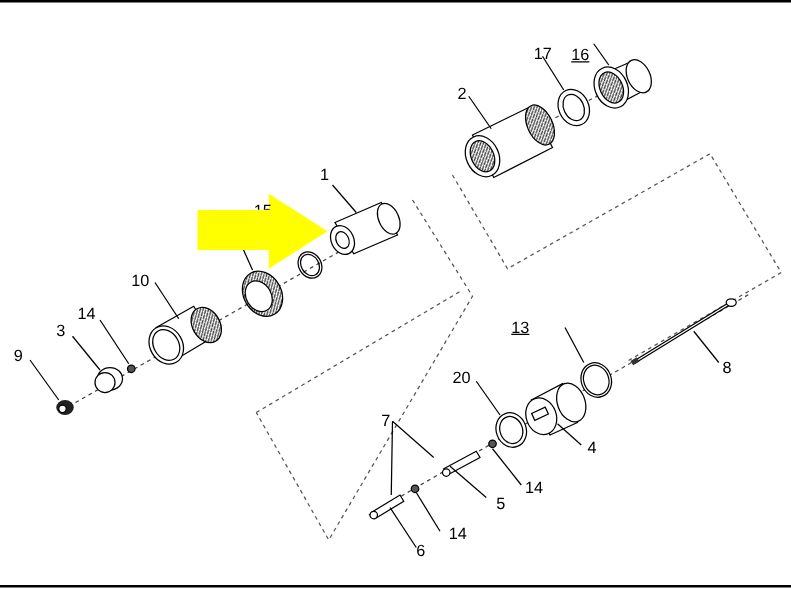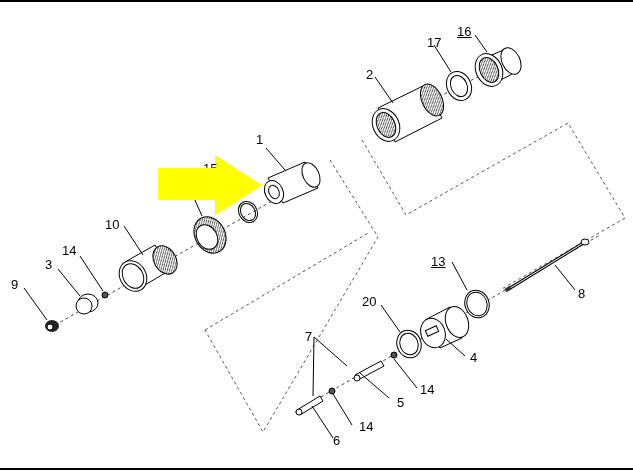--- a/index.html
+++ b/index.html
@@ -158,22 +158,22 @@
 </svg>
 
 <span class="lbl" style="left:11px;top:278px;">9</span>
 <span class="lbl" style="left:45px;top:258px;">3</span>
 <span class="lbl" style="left:62px;top:244px;">14</span>
 <span class="lbl" style="left:105px;top:218px;">10</span>
 <span class="lbl" style="left:203px;top:162px;clip-path:inset(0 0 55% 0);">15</span>
 <span class="lbl" style="left:256px;top:133px;">1</span>
 <span class="lbl" style="left:366px;top:68px;">2</span>
 <span class="lbl" style="left:415px;top:36px;margin-left:12px;">17</span>
-<span class="lbl" style="left:457px;top:25px;text-decoration:underline;">16</span>
-<span class="lbl" style="left:431px;top:255px;text-decoration:underline;">13</span>
+<span class="lbl" style="left:457px;top:37px;text-decoration:underline;">16</span>
+<span class="lbl" style="left:409px;top:255px;text-decoration:underline;">13</span>
 <span class="lbl" style="left:578px;top:287px;">8</span>
 <span class="lbl" style="left:362px;top:295px;">20</span>
 <span class="lbl" style="left:470px;top:351px;">4</span>
 <span class="lbl" style="left:305px;top:330px;">7</span>
 <span class="lbl" style="left:420px;top:383px;">14</span>
 <span class="lbl" style="left:397px;top:396px;">5</span>
 <span class="lbl" style="left:359px;top:420px;">14</span>
 <span class="lbl" style="left:333px;top:434px;">6</span>
 
 </body></html>

